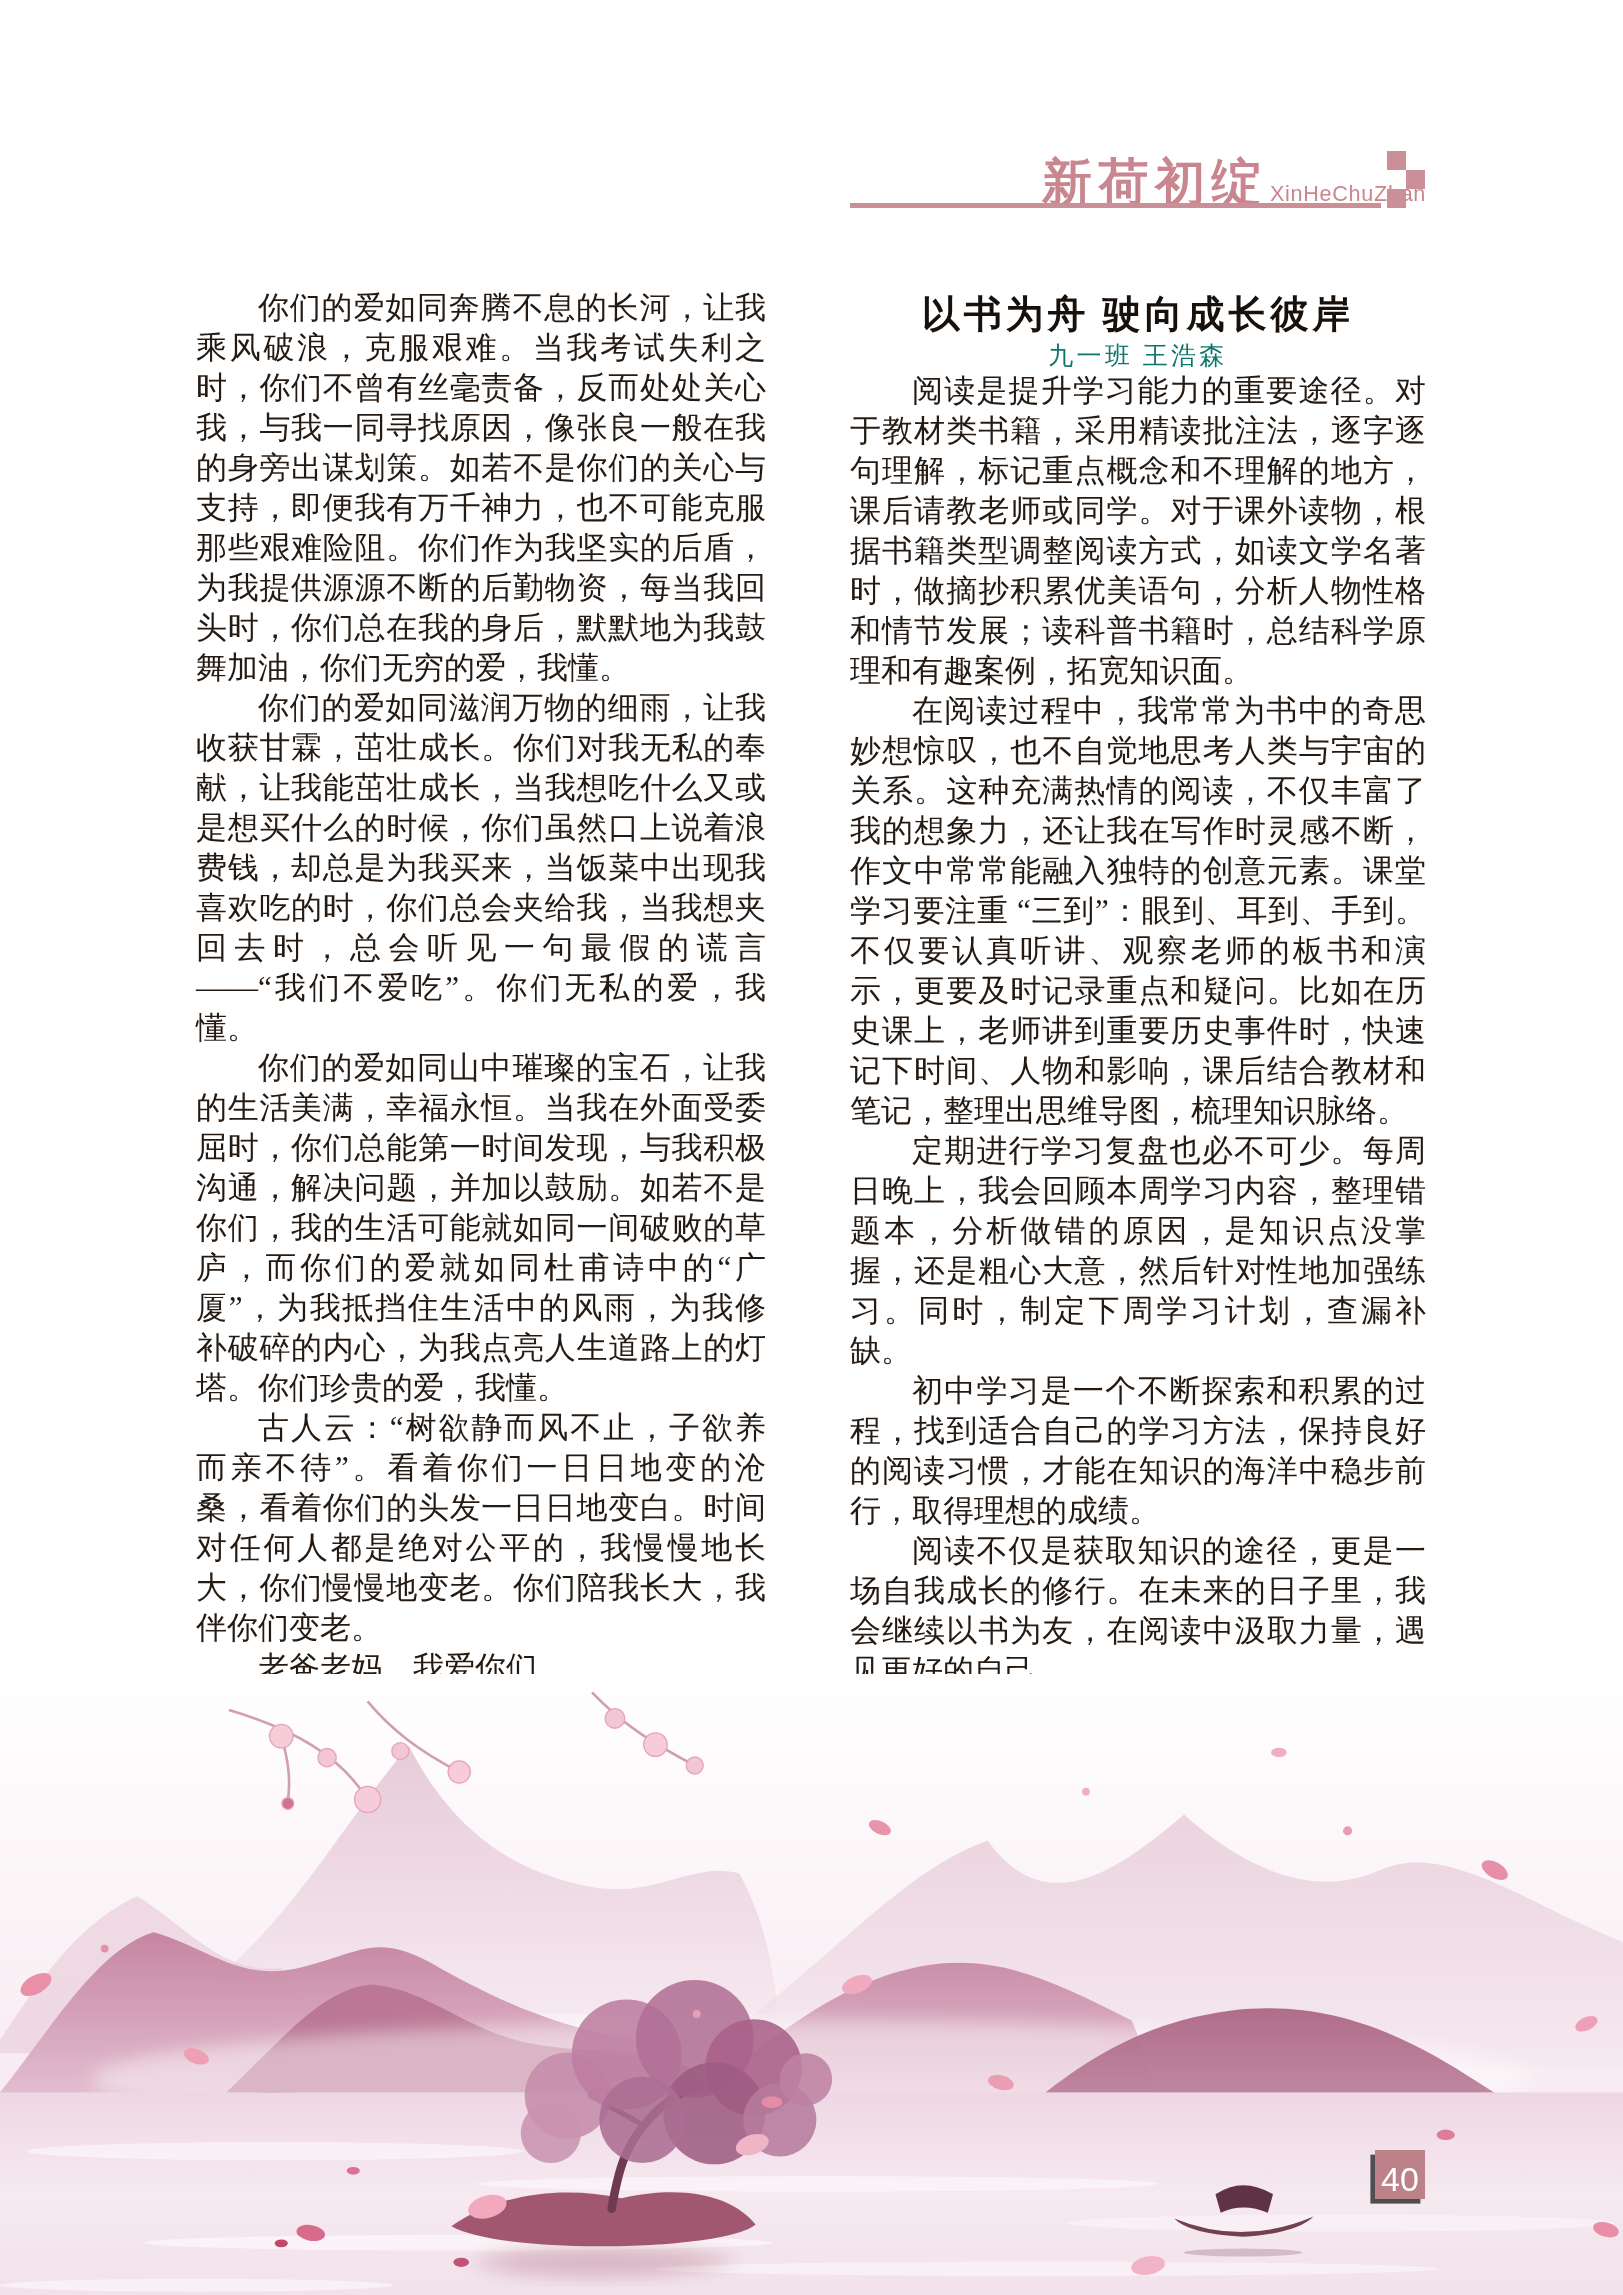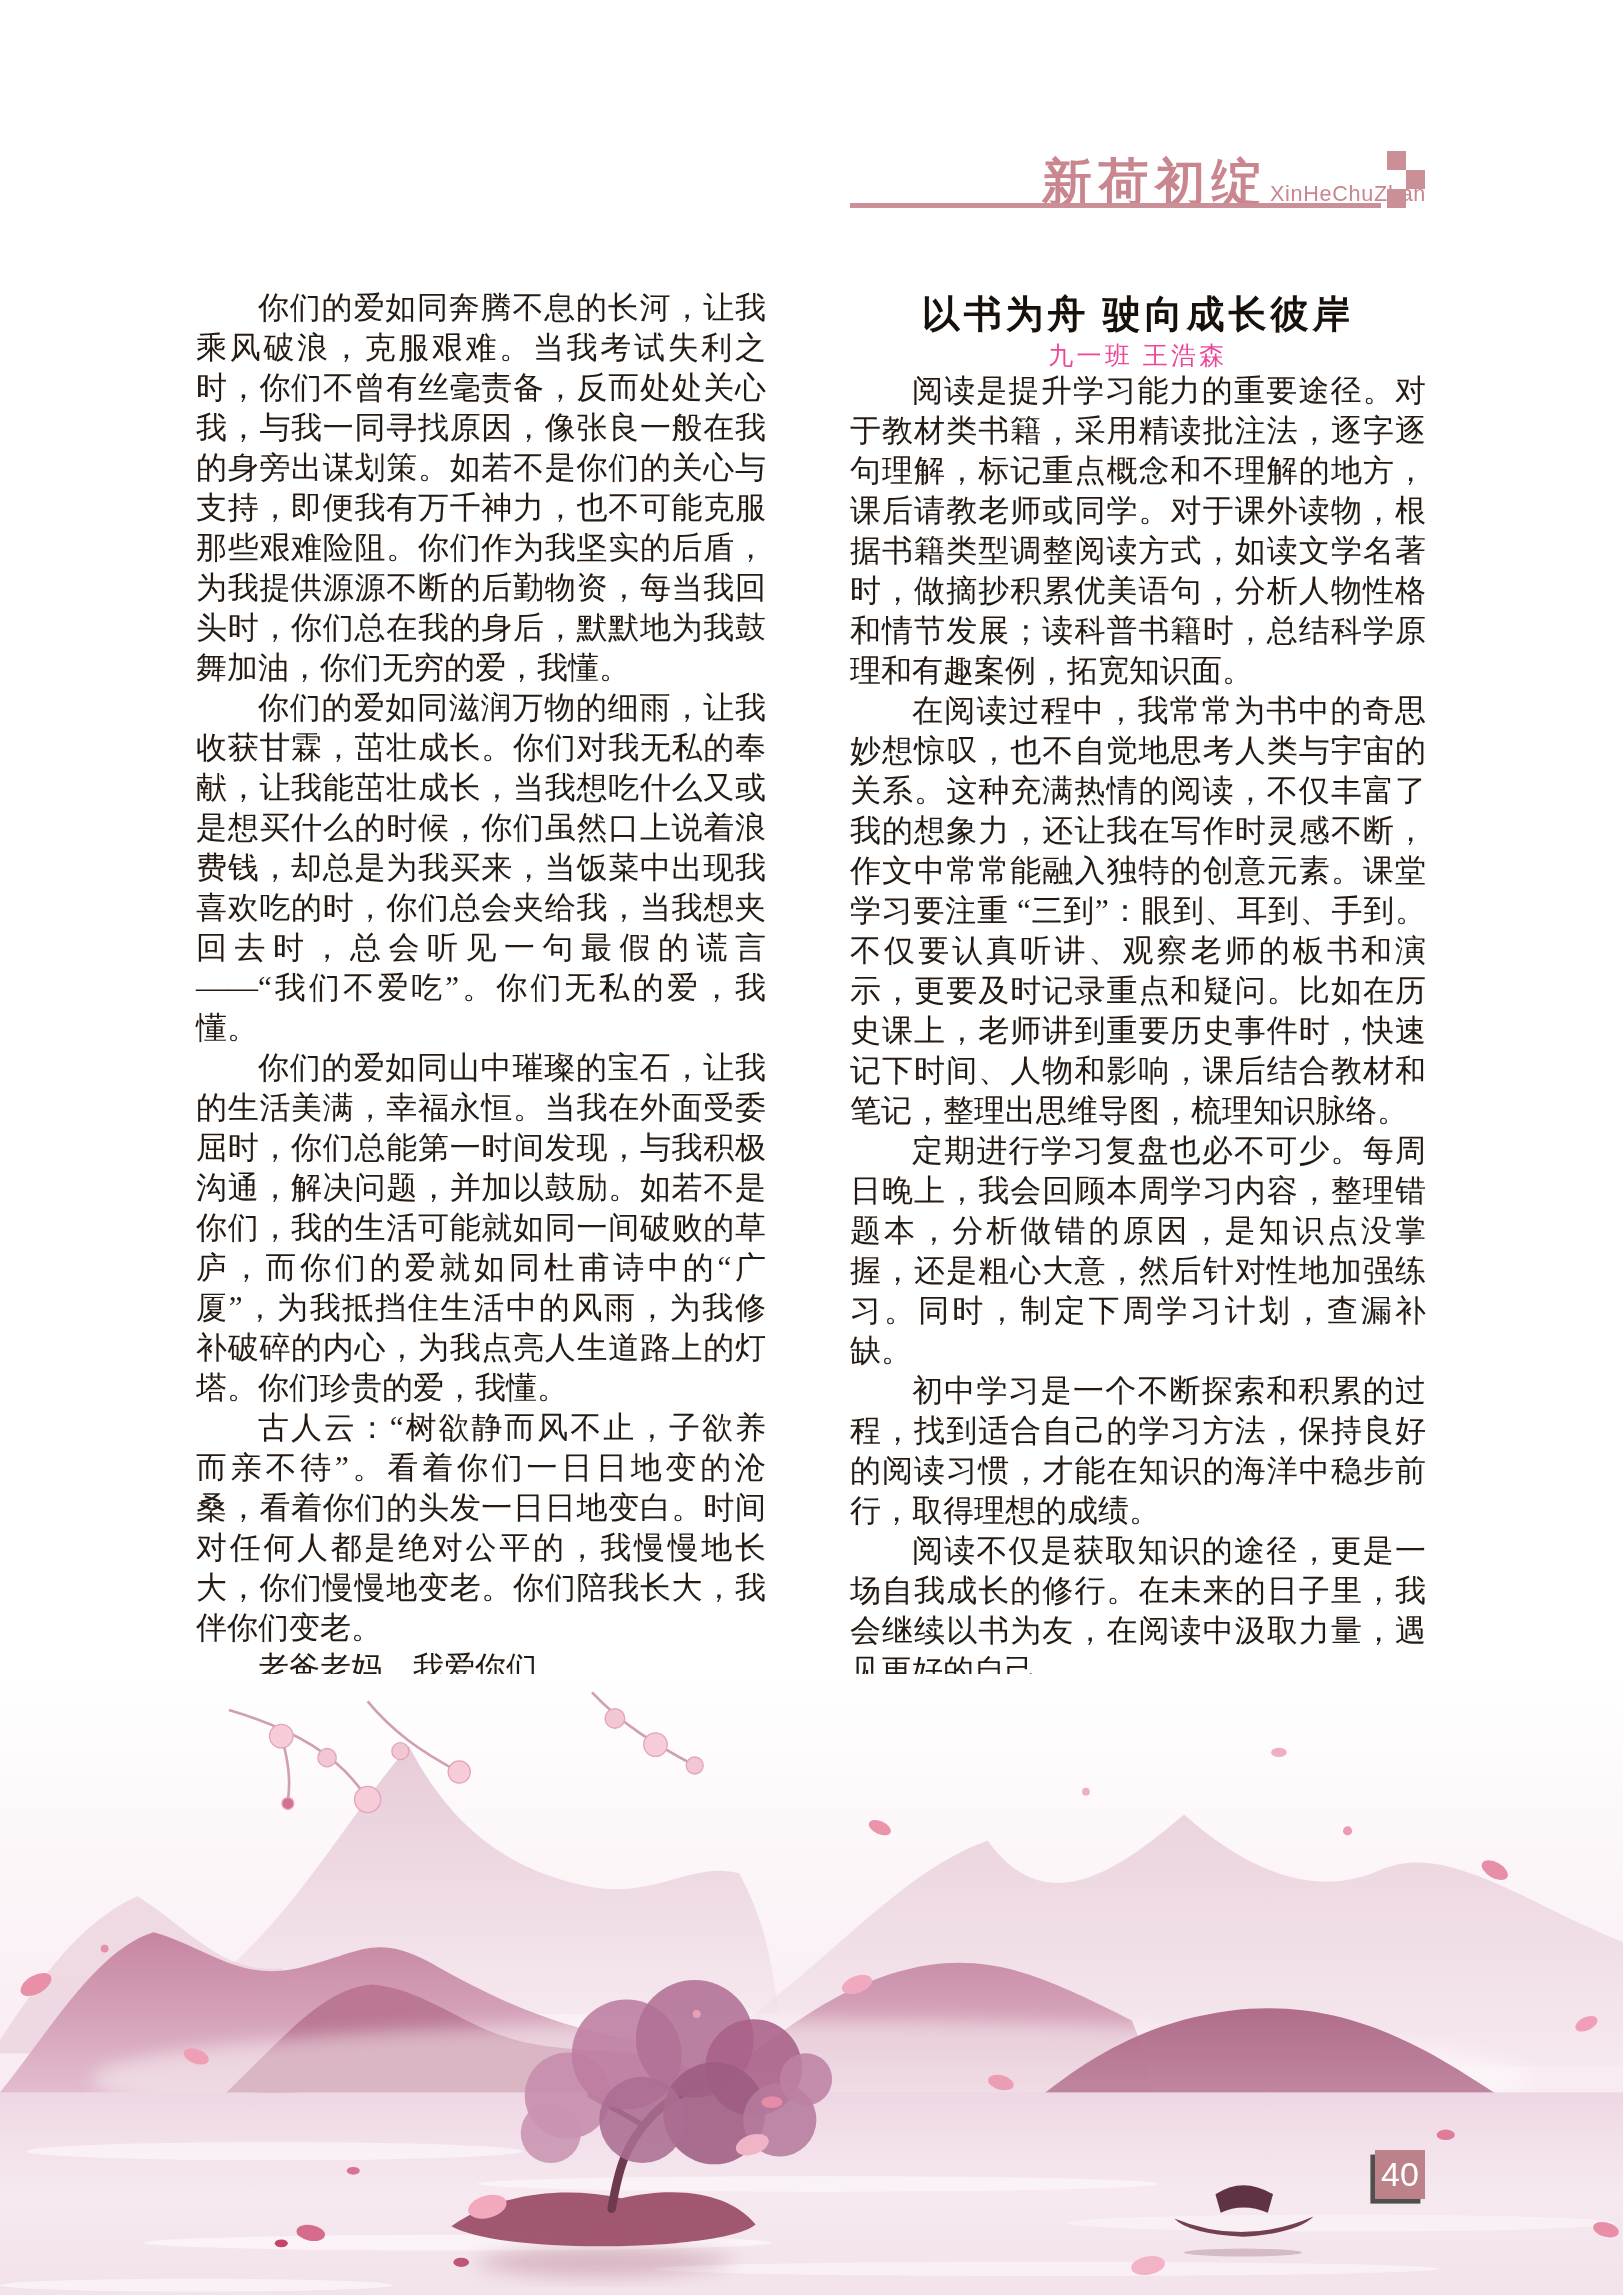--- a/index.html
+++ b/index.html
@@ -34,31 +34,31 @@
   .col p{margin:0;text-indent:2em;word-break:break-all;}
   .col-left{left:196px;width:570px;}
   .col-right{left:850px;width:576px;}
 
   .art-title{
     margin:5.2px 0 26px 0;text-align:center;text-indent:0 !important;
     font-size:38px;font-weight:bold;letter-spacing:3.9px;line-height:52px;color:#17100b;
   }
   .art-author{
     margin:0 0 39px 0;text-align:center;text-indent:0 !important;
-    font-size:25px;letter-spacing:3.3px;line-height:31px;color:#ec4899;
+    font-size:25px;letter-spacing:3.3px;line-height:31px;color:#0f766e;
   }
 
   
   .landscape{position:absolute;left:0;top:1674px;width:1623px;height:621px;}
 
   
   .page-badge{
     position:absolute;left:1375px;top:2150px;width:50px;height:49px;
     background:#bd8289;box-shadow:-4.6px 4.6px 0 #4f4f4f;
-    display:flex;align-items:center;justify-content:center;
+    display:flex;align-items:flex-end;justify-content:center;
     font-family:"Liberation Sans","DejaVu Sans",sans-serif;
     font-size:34px;color:#ffffff;
   }
 </style>
 </head>
 <body>
 
 <div class="page">
 
   <div>

